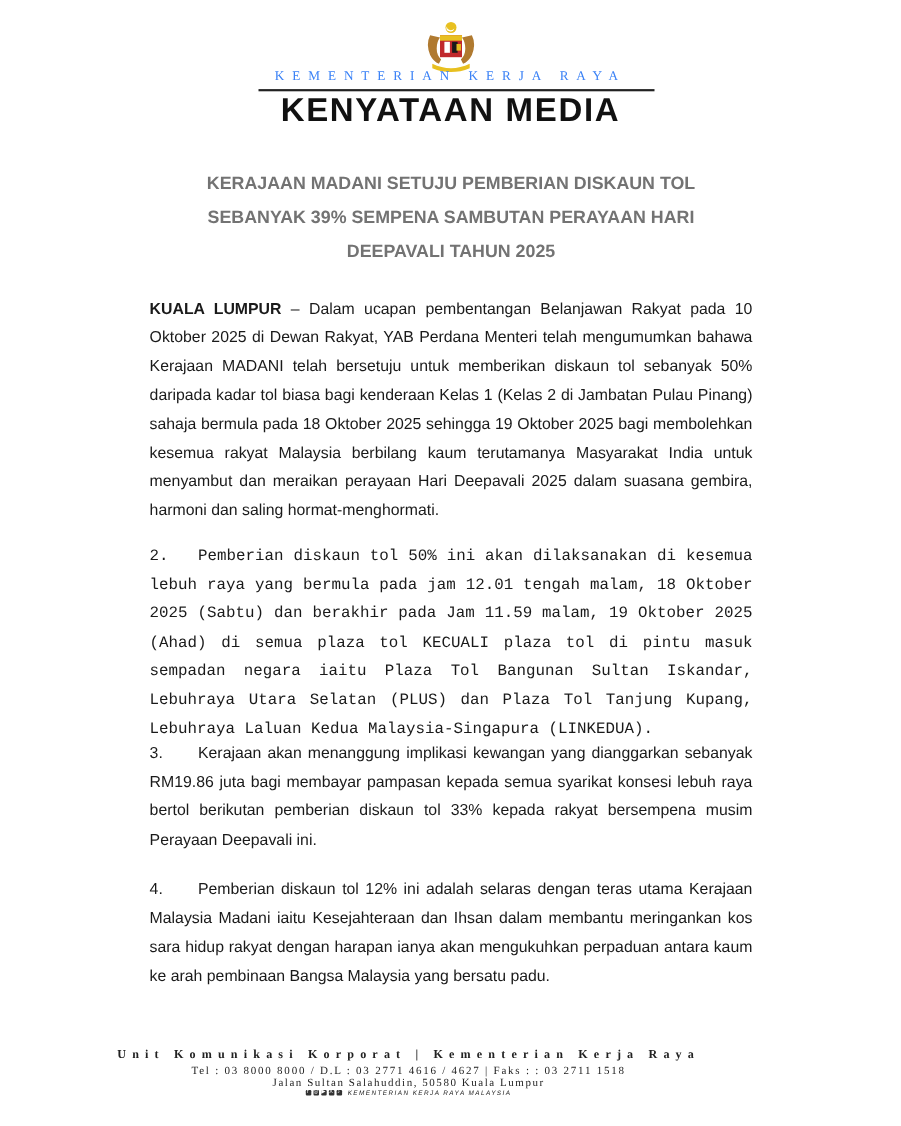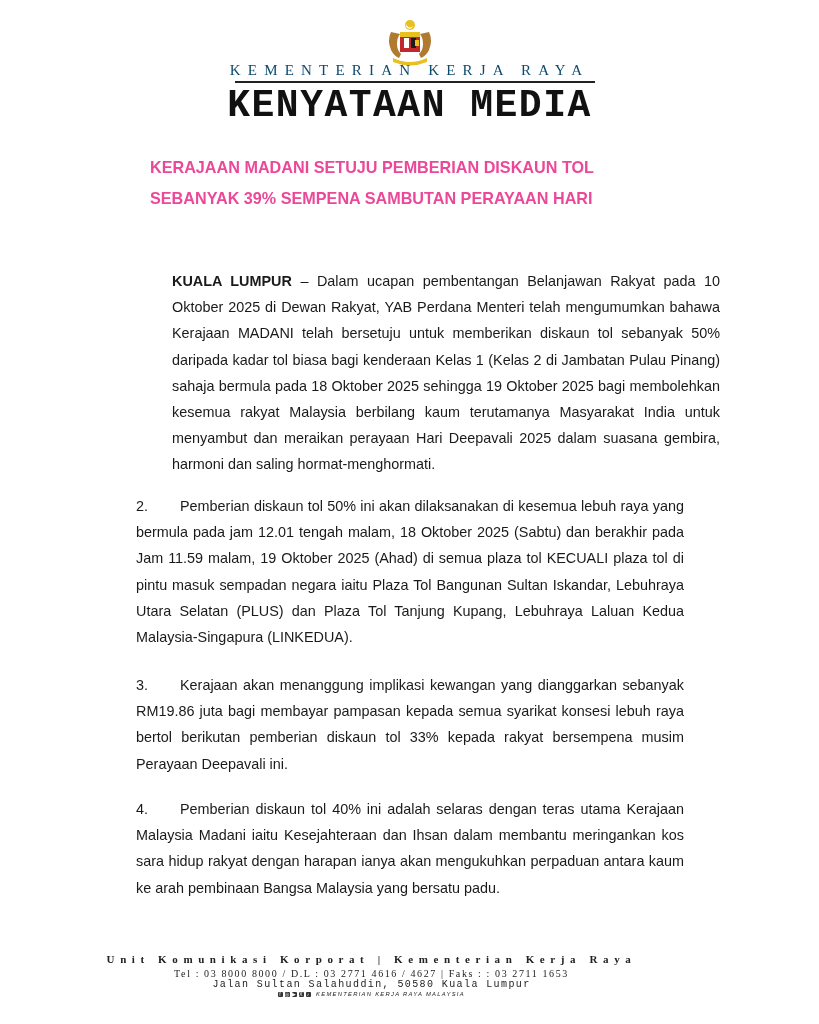--- a/index.html
+++ b/index.html
@@ -4,52 +4,52 @@
 <style>
   html, body { margin: 0; padding: 0; background: #ffffff; }
   body { width: 819px; height: 1024px; position: relative; overflow: hidden; color: #111; }
   .page { position: absolute; left: 0; top: 0; width: 819px; height: 1024px; background: #fff; }
 
   
   .crest { position: absolute; left: 385px; top: 18px; width: 50px; height: 48px; }
 
   .ministry {
     position: absolute; left: 0; width: 819px; top: 62px; text-align: center;
-    font-family: "Liberation Serif", serif; font-size: 15px; letter-spacing: 7.2px;
-    color: #0c4a6e;
+    font-family: "Liberation Serif", serif; font-size: 12px; letter-spacing: 7.2px;
+    color: #3b82f6;
   }
   .head-rule { position: absolute; left: 235px; width: 360px; top: 81px; height: 1.5px; background: #222; }
   .media-title {
     position: absolute; left: 0; width: 819px; top: 84px; text-align: center;
-    font-family: Liberation Mono, monospace; font-weight: bold; font-size: 38px; letter-spacing: 1.5px;
+    font-family: Liberation Sans, sans-serif; font-weight: bold; font-size: 30px; letter-spacing: 1.5px;
     color: #111;
   }
 
   .headline {
-    position: absolute; left: 150px; width: 520px; top: 152px; text-align: left;
+    position: absolute; left: 150px; width: 520px; top: 152px; text-align: center;
     font-family: "Liberation Sans", sans-serif; font-weight: bold; font-size: 16.2px;
-    line-height: 31px; color: #ec4899;
+    line-height: 31px; color: #737373;
   }
 
   .body-text {
     position: absolute; left: 136px; width: 548px;
     font-family: "Liberation Sans", sans-serif; font-size: 14.4px; line-height: 26.2px;
     text-align: justify; color: #1a1a1a;
   }
-  .p1 { top: 268px; margin-left: 36px; }
-  .p2 { top: 493px; }
+  .p1 { top: 268px; }
+  .p2 { top: 493px; font-family: Liberation Mono, monospace; }
   .p3 { top: 672px; }
   .p4 { top: 796px; }
   .lead { font-weight: bold; }
   .pnum { display: inline-block; width: 44px; }
 
   .footer { position: absolute; left: 0; width: 743px; text-align: center; color: #222; }
   .f1 { top: 953px; font-family: "Liberation Serif", serif; font-weight: bold; font-size: 11px; letter-spacing: 5.6px; }
   .f2 { top: 968px; font-family: "Liberation Serif", serif; font-size: 10px; letter-spacing: 1.6px; }
-  .f3 { top: 979px; font-family: Liberation Mono, monospace; font-size: 10px; letter-spacing: 1.4px; }
+  .f3 { top: 979px; font-family: Liberation Serif, serif; font-size: 10px; letter-spacing: 1.4px; }
   .f4 { top: 991px; font-family: "Liberation Sans", sans-serif; font-size: 5.8px; letter-spacing: 1.3px; font-style: italic; }
   .social { display: inline-flex; gap: 2px; vertical-align: middle; margin-right: 5px; font-style: normal; }
   .social span { display: inline-block; width: 5px; height: 5px; font-size: 5px; line-height: 5px; background: #333; color: #fff; text-align: center; border-radius: 1px; }
 </style>
 </head>
 <body>
 
 <div class="page">
 
   <svg class="crest" viewBox="0 0 50 48">
@@ -65,32 +65,33 @@
     <path d="M8 40 q17 8 34 0 l0 4 q-17 7 -34 0z" fill="#e8c020"></path>
   </svg>
 
   <div class="ministry">KEMENTERIAN KERJA RAYA</div>
   <div class="head-rule"></div>
   <div class="media-title">KENYATAAN MEDIA</div>
 
   <div class="headline">
     <div>KERAJAAN MADANI SETUJU PEMBERIAN DISKAUN TOL</div>
     <div>SEBANYAK 39% SEMPENA SAMBUTAN PERAYAAN HARI</div>
+    <div>DEEPAVALI TAHUN 2025</div>
   </div>
 
   <div class="body-text p1"><span class="lead">KUALA LUMPUR</span><span> – Dalam ucapan pembentangan Belanjawan Rakyat pada 10 Oktober 2025 di Dewan Rakyat, YAB Perdana Menteri telah mengumumkan bahawa Kerajaan MADANI telah bersetuju untuk memberikan diskaun tol sebanyak 50% daripada kadar tol biasa bagi kenderaan Kelas 1 (Kelas 2 di Jambatan Pulau Pinang) sahaja bermula pada 18 Oktober 2025 sehingga 19 Oktober 2025 bagi membolehkan kesemua rakyat Malaysia berbilang kaum terutamanya Masyarakat India untuk menyambut dan meraikan perayaan Hari Deepavali 2025 dalam suasana gembira, harmoni dan saling hormat-menghormati.</span></div>
 
   <div class="body-text p2"><span class="pnum">2.</span><span>Pemberian diskaun tol 50% ini akan dilaksanakan di kesemua lebuh raya yang bermula pada jam 12.01 tengah malam, 18 Oktober 2025  (Sabtu) dan berakhir pada Jam 11.59 malam, 19 Oktober 2025 (Ahad) di semua plaza tol KECUALI plaza tol di pintu masuk sempadan negara iaitu Plaza Tol Bangunan Sultan Iskandar, Lebuhraya Utara Selatan (PLUS) dan Plaza Tol Tanjung Kupang, Lebuhraya Laluan Kedua Malaysia-Singapura (LINKEDUA).</span></div>
 
   <div class="body-text p3"><span class="pnum">3.</span><span>Kerajaan akan menanggung implikasi kewangan yang dianggarkan sebanyak RM19.86 juta bagi membayar pampasan kepada semua syarikat konsesi lebuh raya bertol berikutan pemberian diskaun tol 33% kepada rakyat bersempena musim Perayaan Deepavali ini.</span></div>
 
-  <div class="body-text p4"><span class="pnum">4.</span><span>Pemberian diskaun tol 40% ini adalah selaras dengan teras utama Kerajaan Malaysia Madani iaitu Kesejahteraan dan Ihsan dalam membantu meringankan kos sara hidup rakyat dengan harapan ianya akan mengukuhkan perpaduan antara kaum ke arah pembinaan Bangsa Malaysia yang bersatu padu.</span></div>
+  <div class="body-text p4"><span class="pnum">4.</span><span>Pemberian diskaun tol 12% ini adalah selaras dengan teras utama Kerajaan Malaysia Madani iaitu Kesejahteraan dan Ihsan dalam membantu meringankan kos sara hidup rakyat dengan harapan ianya akan mengukuhkan perpaduan antara kaum ke arah pembinaan Bangsa Malaysia yang bersatu padu.</span></div>
 
   <div class="footer f1">Unit Komunikasi Korporat | Kementerian Kerja Raya</div>
-  <div class="footer f2">Tel : 03 8000 8000 / D.L : 03 2771 4616 / 4627 | Faks : : 03 2711 1653</div>
+  <div class="footer f2">Tel : 03 8000 8000 / D.L : 03 2771 4616 / 4627 | Faks : : 03 2711 1518</div>
   <div class="footer f3">Jalan Sultan Salahuddin, 50580 Kuala Lumpur</div>
   <div class="footer f4">
     <span class="social">
       <span>f</span>
       <span>◎</span>
       <span>▶</span>
       <span>X</span>
       <span>♪</span>
     </span><span>KEMENTERIAN KERJA RAYA MALAYSIA</span>
   </div>

